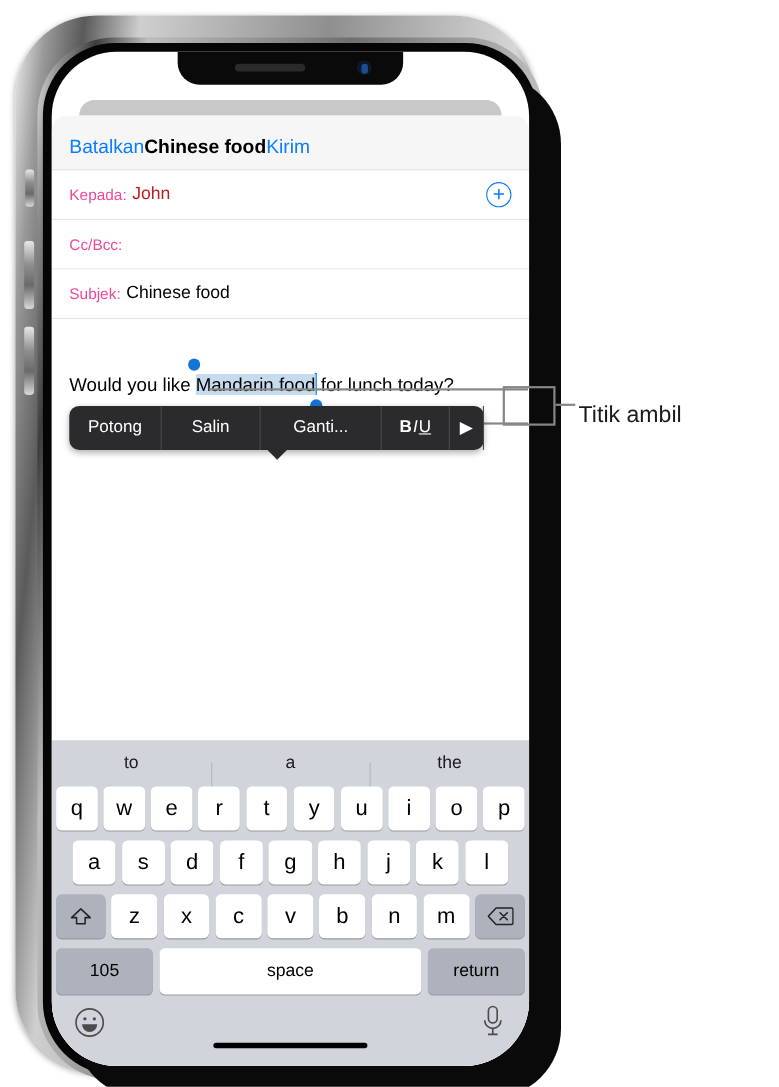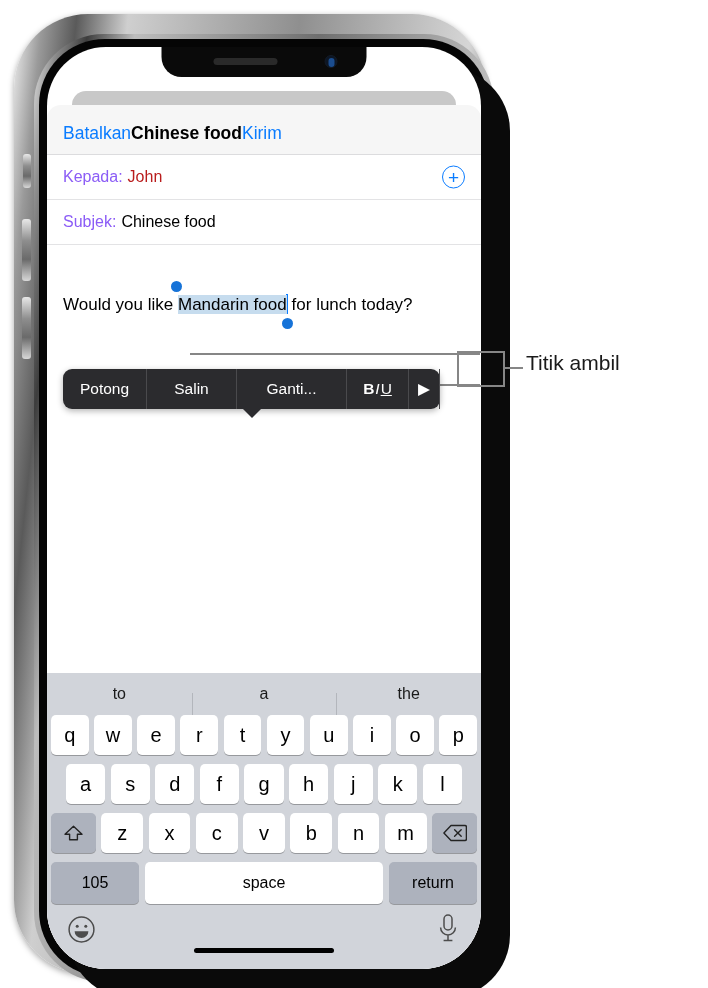--- a/index.html
+++ b/index.html
@@ -140,21 +140,21 @@
   .nav-btn { color: #0a7cff; font-size: 17.5px; white-space: nowrap; }
   .nav-title { font-size: 17.5px; font-weight: bold; color: #000; }
 
   .field {
     position: relative; height: 45px;
     display: flex; align-items: center;
     padding: 0 16px;
     border-bottom: 1px solid #e3e3e5;
     background: #fff;
   }
-  .field-label { color: #8b5cf6; font-size: 16px; }
+  .field-label { color: #ec4899; font-size: 14px; }
   .field-value { font-size: 16px; color: #000; margin-left: 5px; }
   .field-value.link { color: #b91c1c; }
   .add-btn {
     position: absolute; right: 16px; top: 50%; transform: translateY(-50%);
     width: 23px; height: 23px; border-radius: 50%;
     border: 1.6px solid #0a7cff; color: #0a7cff;
     display: flex; align-items: center; justify-content: center;
     font-size: 19px; line-height: 1;
   }
 
@@ -256,21 +256,21 @@
     position: absolute; left: 457px; top: 351px;
     width: 48px; height: 36px;
     border: 2px solid #868686; background: transparent;
     z-index: 80;
   }
   .callout-stub {
     position: absolute; left: 505px; top: 367px;
     width: 18px; height: 2px; background: #868686; z-index: 80;
   }
   .callout-label {
-    position: absolute; left: 526px; top: 351px;
+    position: absolute; left: 526px; top: 366px;
     font-size: 21px; color: #1a1a1a; white-space: nowrap; z-index: 80;
   }
   .callout-line {
     position: absolute; height: 2px; background: #868686; z-index: 35;
   }
   .cl-top { left: 190px; top: 353px; width: 290px; }
   .cl-bot { left: 310px; top: 384px; width: 170px; }
 </style>
 </head>
 <body>
@@ -325,20 +325,23 @@
           <div class="nav-title">Chinese food</div>
           <div class="nav-btn">Kirim</div>
         </div>
 
         <div class="field">
           <span class="field-label">Kepada:</span>
           <span class="field-value link">John</span>
           <div class="add-btn">+</div>
         </div>
 
+        <div class="field">
+          <span class="field-label">Cc/Bcc:</span>
+        </div>
 
         <div class="field">
           <span class="field-label">Subjek:</span>
           <span class="field-value">Chinese food</span>
         </div>
 
         <div class="body-area">
           <div class="body-text">
             <span>Would you like </span><span class="sel"><span class="handle-dot start"></span><span>Mandarin food</span><span class="handle-dot end"></span></span><span class="caret"></span><span> for lunch today?</span>
           </div>

